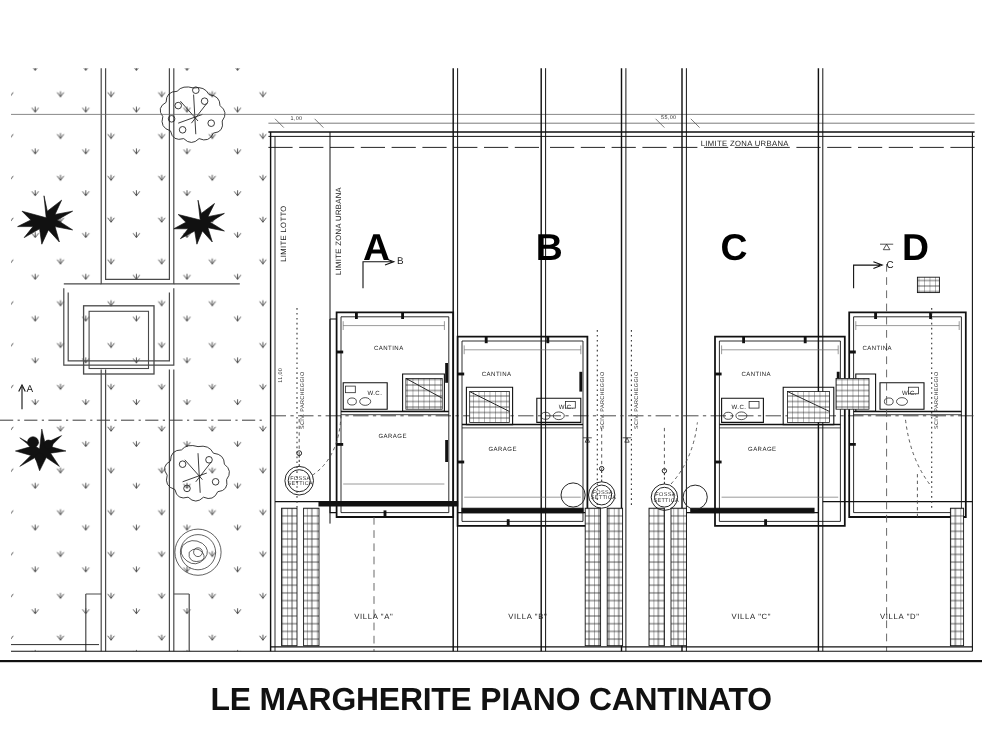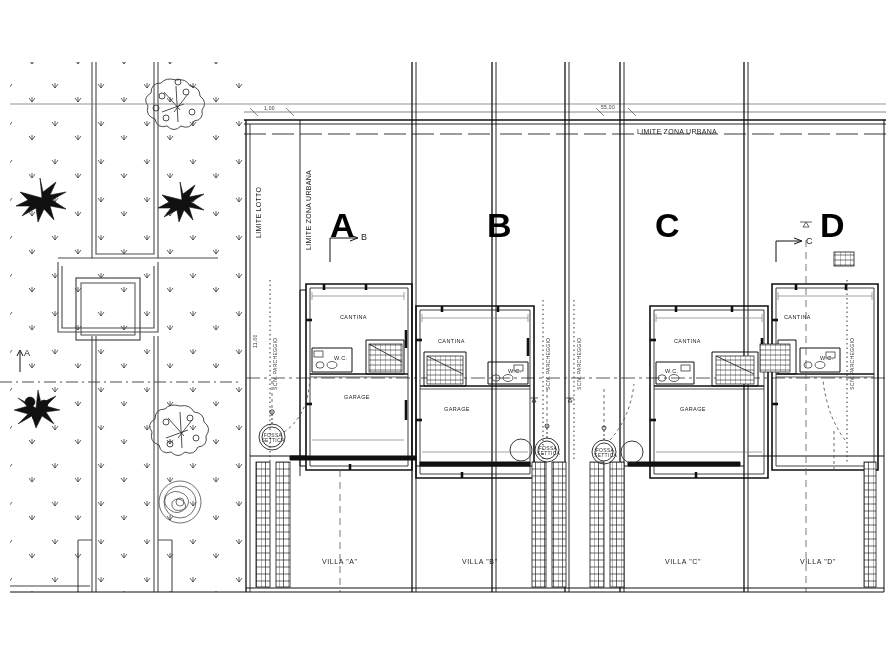--- a/index.html
+++ b/index.html
@@ -510,14 +510,17 @@
   <div class="ann vert tiny" style="left:272px; top:390px;">SCIV. PARCHEGGIO</div>
   <div class="ann vert tiny" style="left:545px; top:390px;">SCIV. PARCHEGGIO</div>
   <div class="ann vert tiny" style="left:576px; top:390px;">SCIV. PARCHEGGIO</div>
   <div class="ann vert tiny" style="left:849px; top:390px;">SCIV. PARCHEGGIO</div>
 
   <div class="ann villa" style="left:322px; top:558px;">VILLA "A"</div>
   <div class="ann villa" style="left:462px; top:558px;">VILLA "B"</div>
   <div class="ann villa" style="left:665px; top:558px;">VILLA "C"</div>
   <div class="ann villa" style="left:800px; top:558px;">VILLA "D"</div>
 
+  <div id="title-bar">
+    <div class="title">LE MARGHERITE PIANO CANTINATO</div>
+  </div>
 
 </div>
 
 </body></html>

